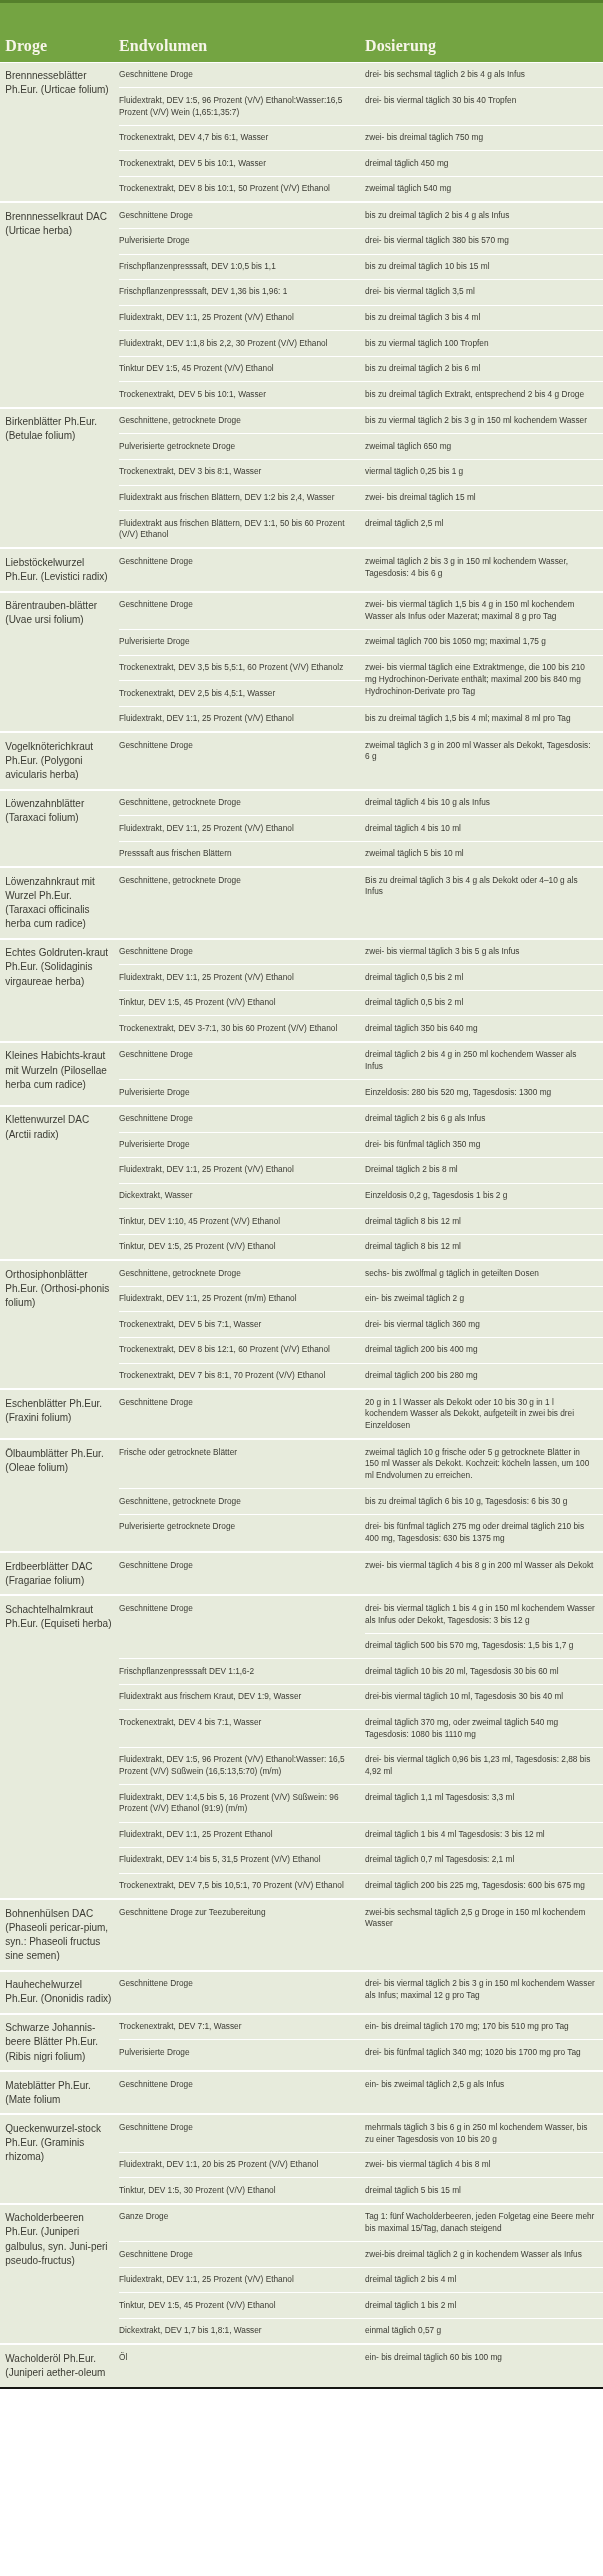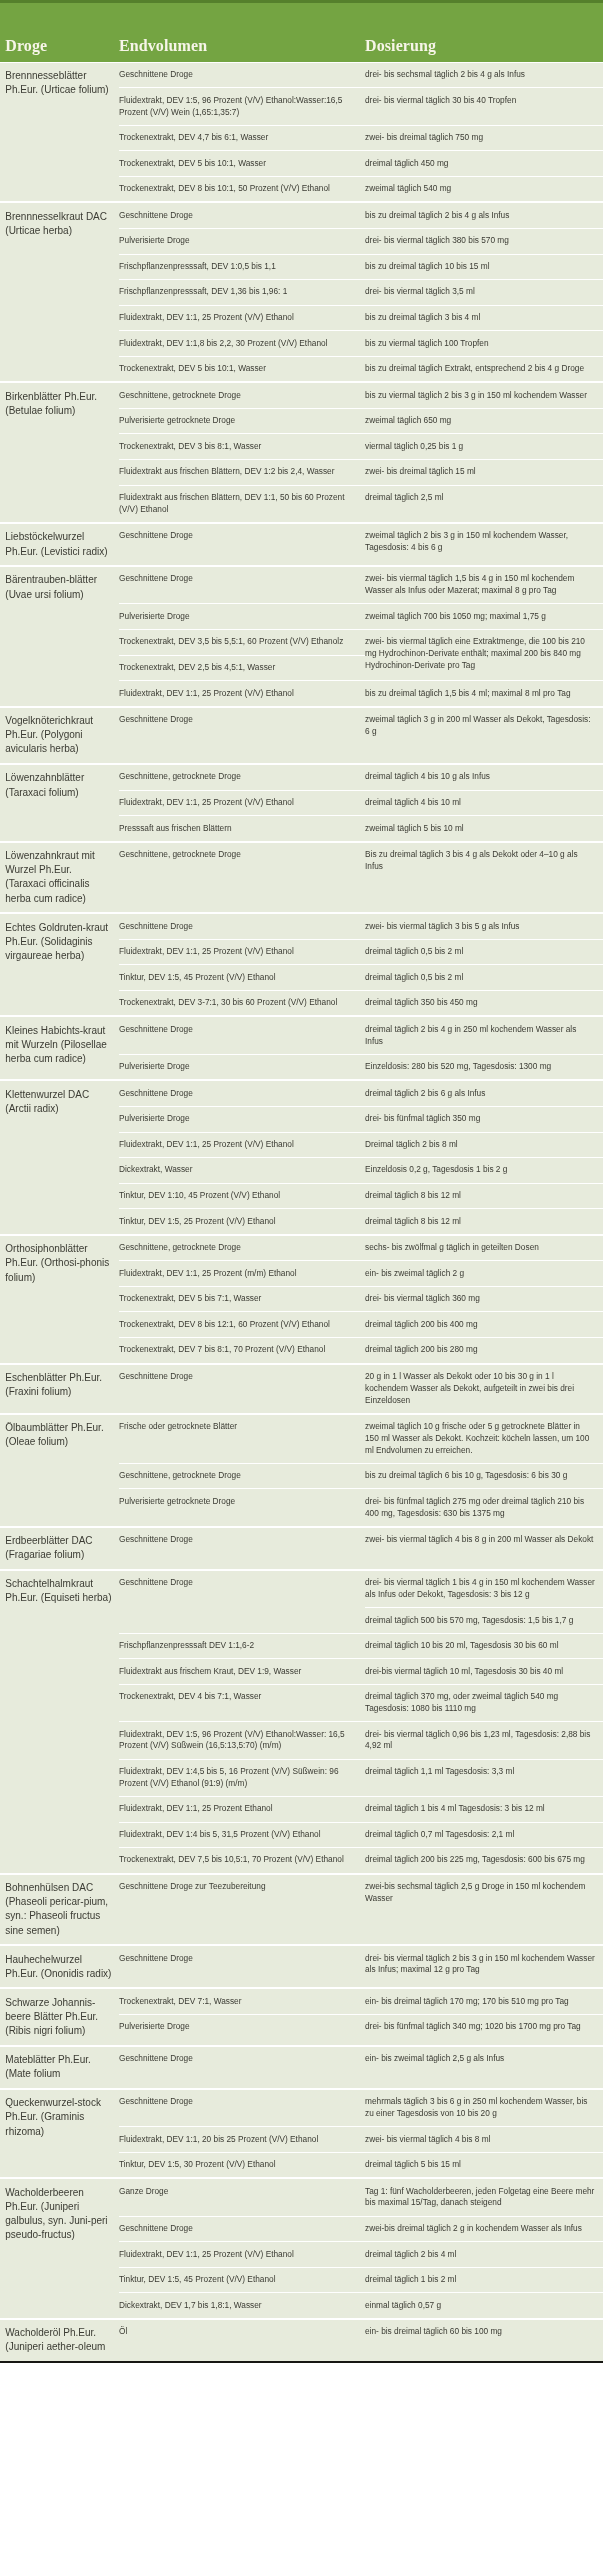--- a/index.html
+++ b/index.html
@@ -164,20 +164,28 @@
           <div class="row">
             <div class="prep-col">
               <div class="prep-part">Fluidextrakt, DEV 1:1,8 bis 2,2, 30 Prozent (V/V) Ethanol</div>
             </div>
             <div class="dose-col">
               <div class="dose-part">bis zu viermal täglich 100 Tropfen</div>
             </div>
           </div>
           <div class="row">
             <div class="prep-col">
+              <div class="prep-part">Tinktur DEV 1:5, 45 Prozent (V/V) Ethanol</div>
+            </div>
+            <div class="dose-col">
+              <div class="dose-part">bis zu dreimal täglich 2 bis 6 ml</div>
+            </div>
+          </div>
+          <div class="row">
+            <div class="prep-col">
               <div class="prep-part">Trockenextrakt, DEV 5 bis 10:1, Wasser</div>
             </div>
             <div class="dose-col">
               <div class="dose-part">bis zu dreimal täglich Extrakt, entsprechend 2 bis 4 g Droge</div>
             </div>
           </div>
         </div>
       </div>
       <div class="group">
         <div class="drug">Birkenblätter Ph.Eur. (Betulae folium)</div>
@@ -355,21 +363,21 @@
             </div>
             <div class="dose-col">
               <div class="dose-part">dreimal täglich 0,5 bis 2 ml</div>
             </div>
           </div>
           <div class="row">
             <div class="prep-col">
               <div class="prep-part">Trockenextrakt, DEV 3-7:1, 30 bis 60 Prozent (V/V) Ethanol</div>
             </div>
             <div class="dose-col">
-              <div class="dose-part">dreimal täglich 350 bis 450 mg</div>
+              <div class="dose-part">dreimal täglich 350 bis 640 mg</div>
             </div>
           </div>
         </div>
       </div>
       <div class="group">
         <div class="drug">Kleines Habichts-kraut mit Wurzeln (Pilosellae herba cum radice)</div>
         <div class="rows">
           <div class="row">
             <div class="prep-col">
               <div class="prep-part">Geschnittene Droge</div>

